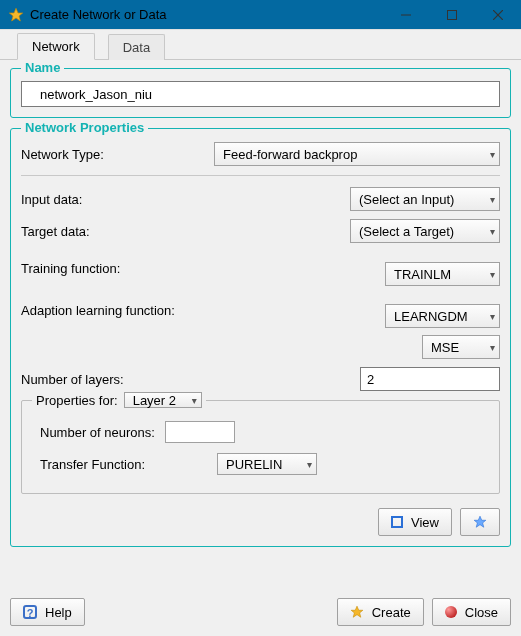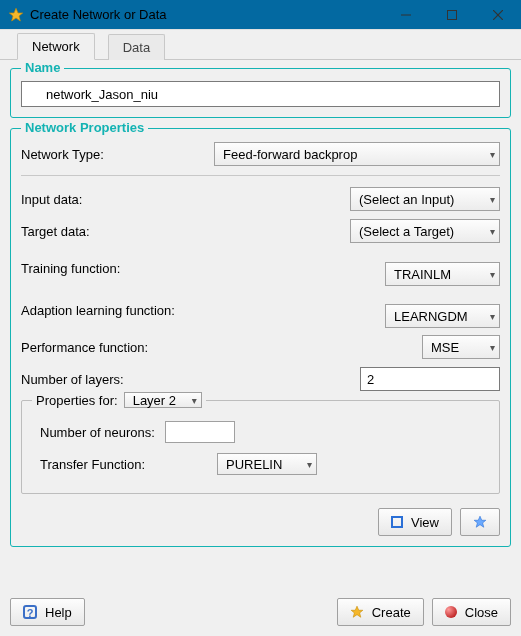--- a/index.html
+++ b/index.html
@@ -18,21 +18,21 @@
 
 .content { padding: 8px 10px 8px 10px; }
 
 .group { border:1px solid #14b3b3; border-radius:3px; padding:12px 10px 10px 10px; margin-bottom:10px; position:relative; }
 .group-title { position:absolute; top:-9px; left:10px; background:#f0f0f0; color:#14b3b3; font-weight:bold; padding:0 4px; font-size:13px; }
 
 .row { display:flex; align-items:center; margin-bottom:6px; min-height:26px; }
 .row label { flex:0 0 auto; }
 .row .spacer { flex:1; }
 
-input[type=text].full { width:100%; height:26px; border:1px solid #7a7a7a; padding:2px 24px; background:#fff; }
+input[type=text].full { width:100%; height:26px; border:1px solid #7a7a7a; padding:2px 18px; background:#fff; }
 input[type=text].small { width:140px; height:24px; border:1px solid #7a7a7a; padding:2px 6px; background:#fff; }
 input[type=text].tiny { width:70px; height:22px; border:1px solid #a0a0a0; padding:2px 6px; background:#fff; }
 
 .select { height:24px; border:1px solid #a0a0a0; background:linear-gradient(#fdfdfd,#ececec); display:flex; align-items:center; padding:0 4px 0 8px; }
 .select .sel-text { flex:1; text-align:left; }
 .select .chev { color:#555; font-size:10px; padding-left:6px; }
 .sel-wide { width:286px; }
 .sel-med  { width:150px; }
 .sel-sm   { width:115px;margin-top:12px; }
 .sel-xs   { width:78px; }
@@ -138,21 +138,20 @@
     <div class="row">
       <label>Adaption learning function:</label>
       <div class="spacer"></div>
       <div class="select sel-sm">
         <span class="sel-text">LEARNGDM</span>
         <span class="chev">▾</span>
       </div>
     </div>
 
     <div class="row">
-      <label>Performance function:</label>
       <div class="spacer"></div>
       <div class="select sel-xs">
         <span class="sel-text">MSE</span>
         <span class="chev">▾</span>
       </div>
     </div>
 
     <div class="row">
       <label>Number of layers:</label>
       <div class="spacer"></div>

